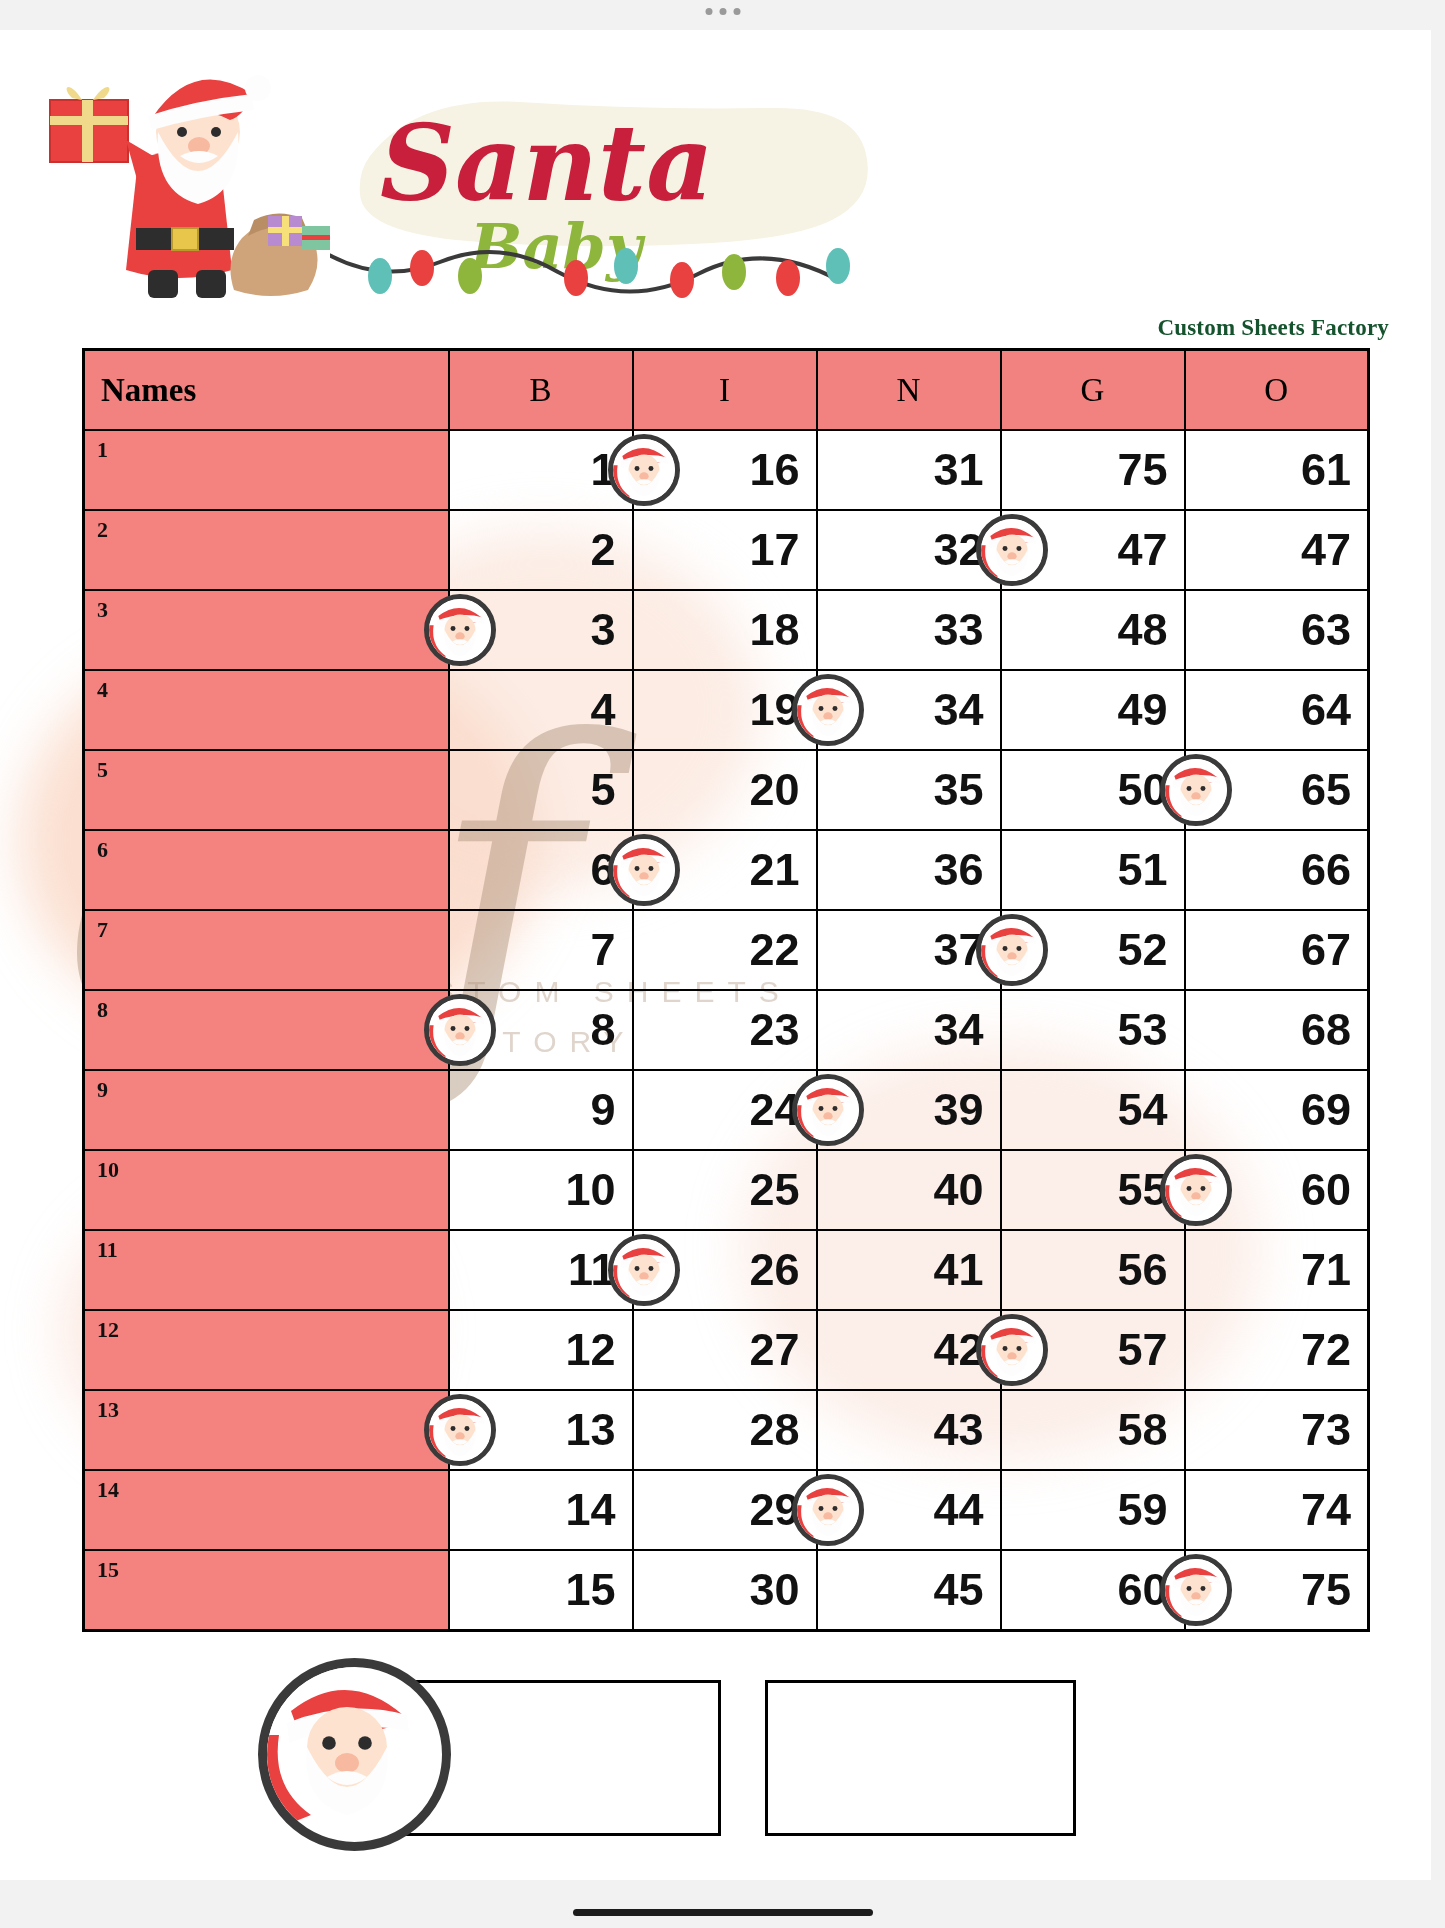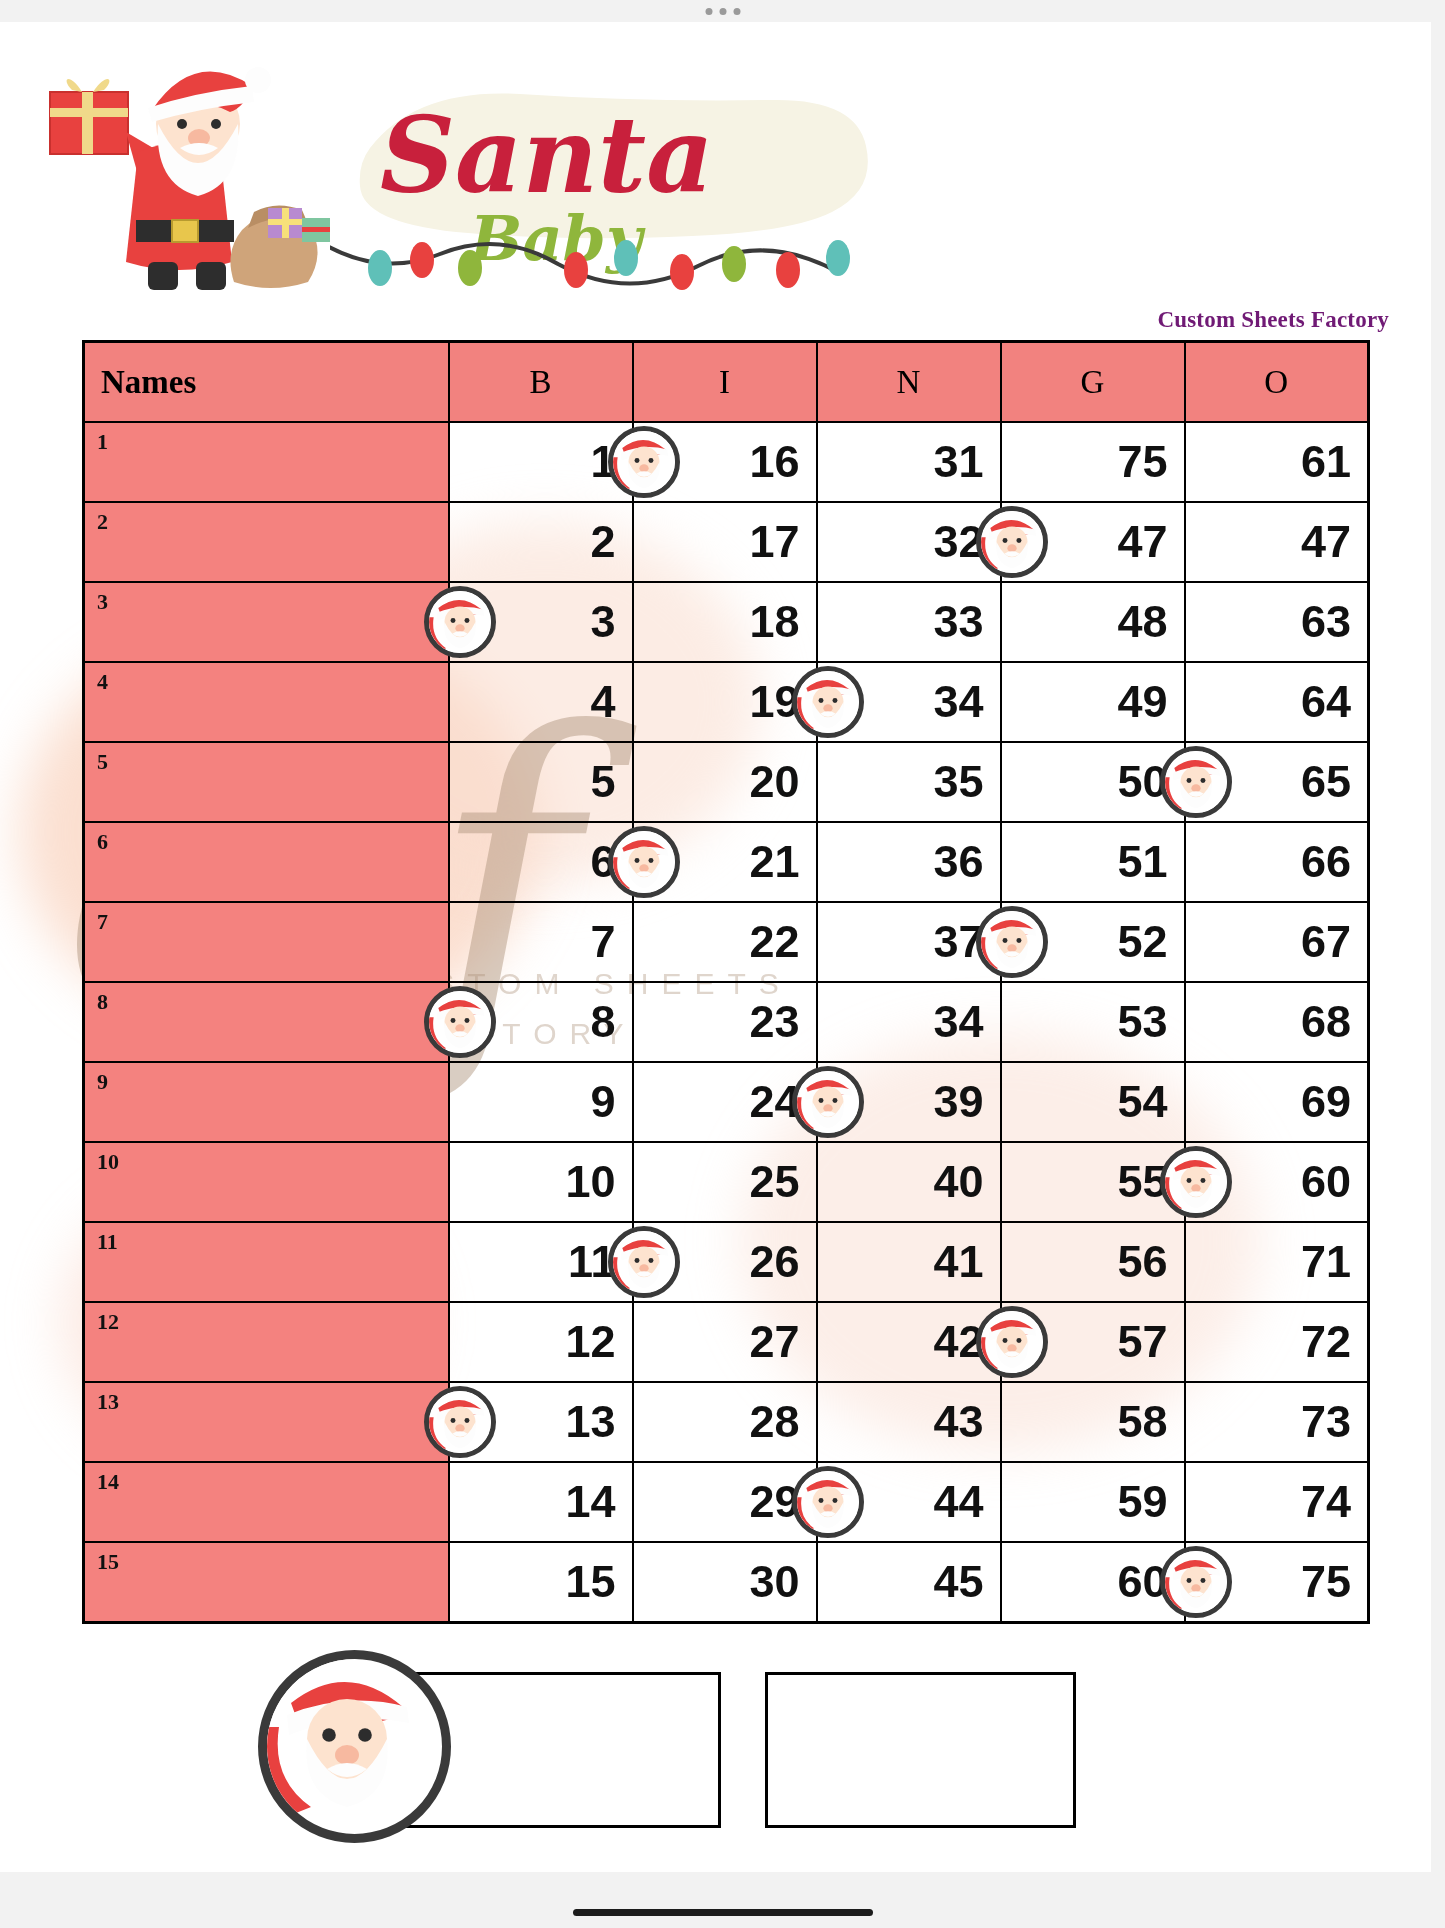--- a/index.html
+++ b/index.html
@@ -34,21 +34,21 @@
   .top-dots span {
     display: block;
     width: 7px; height: 7px;
     border-radius: 50%;
     background: #9a9a9a;
   }
 
   
   .sheet {
     position: absolute;
-    top: 22px;
+    top: 30px;
     left: 0;
     width: 1431px;
     height: 1850px;
     background: #ffffff;
     overflow: hidden;
   }
 
   
   .blob {
     position: absolute;
@@ -79,21 +79,21 @@
     height: 230px;
   }
 
   .brand-text {
     position: absolute;
     right: 42px;
     top: 285px;
     font-family: "Liberation Serif", serif;
     font-size: 23px;
     font-weight: 700;
-    color: #701a75;
+    color: #14532d;
     letter-spacing: .2px;
   }
 
   
   .watermark {
     position: absolute;
     left: 60px;
     top: 700px;
     width: 1050px;
     height: 420px;

